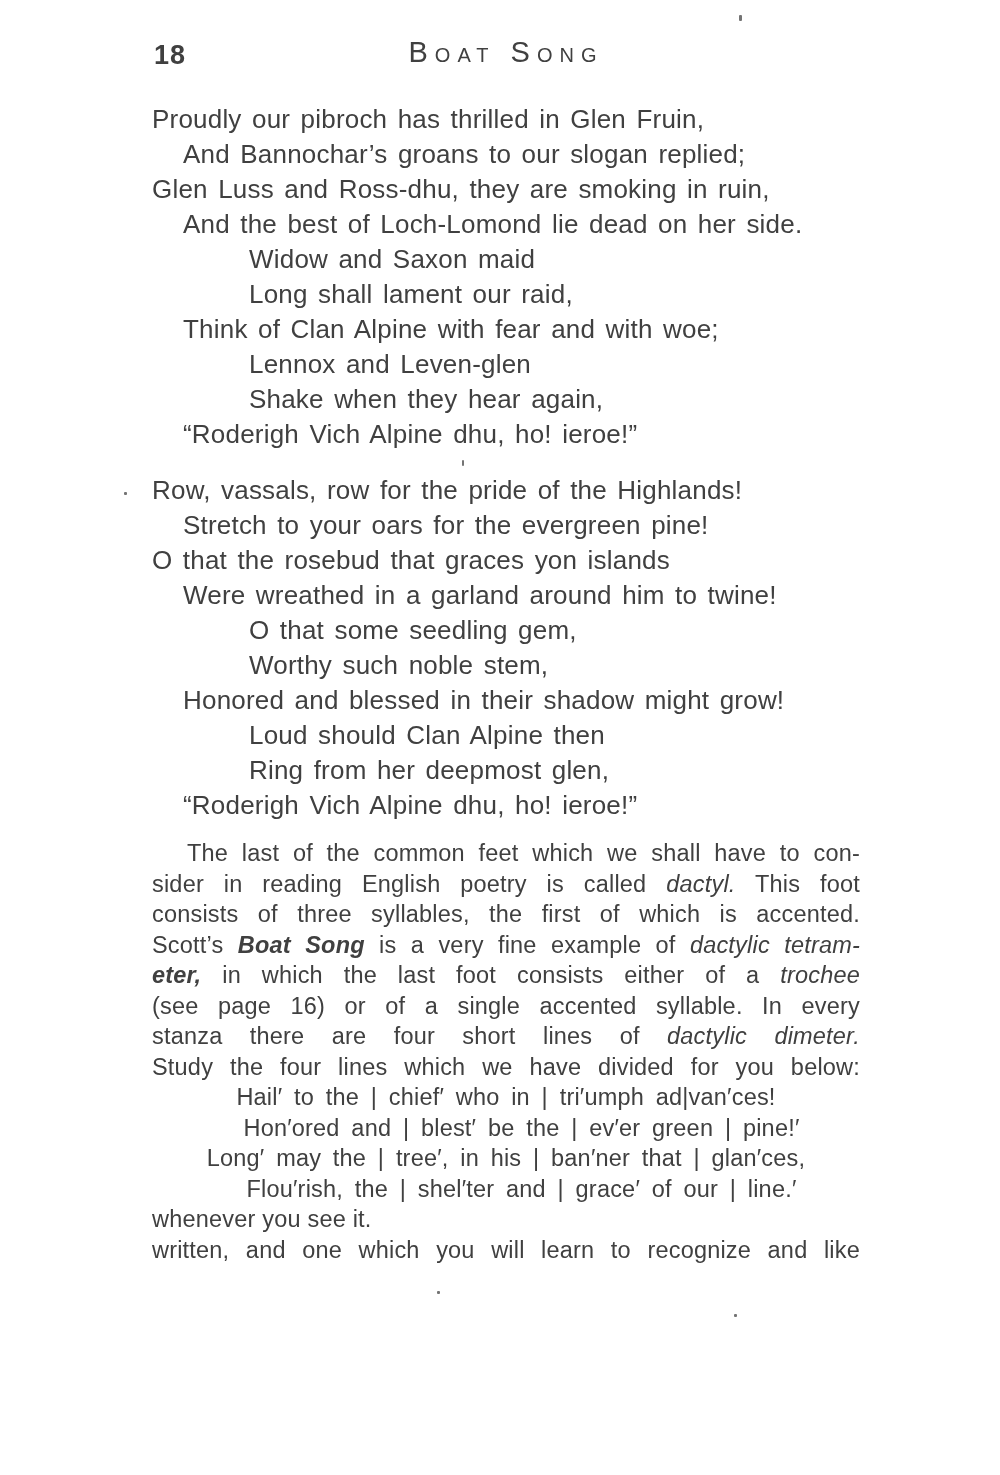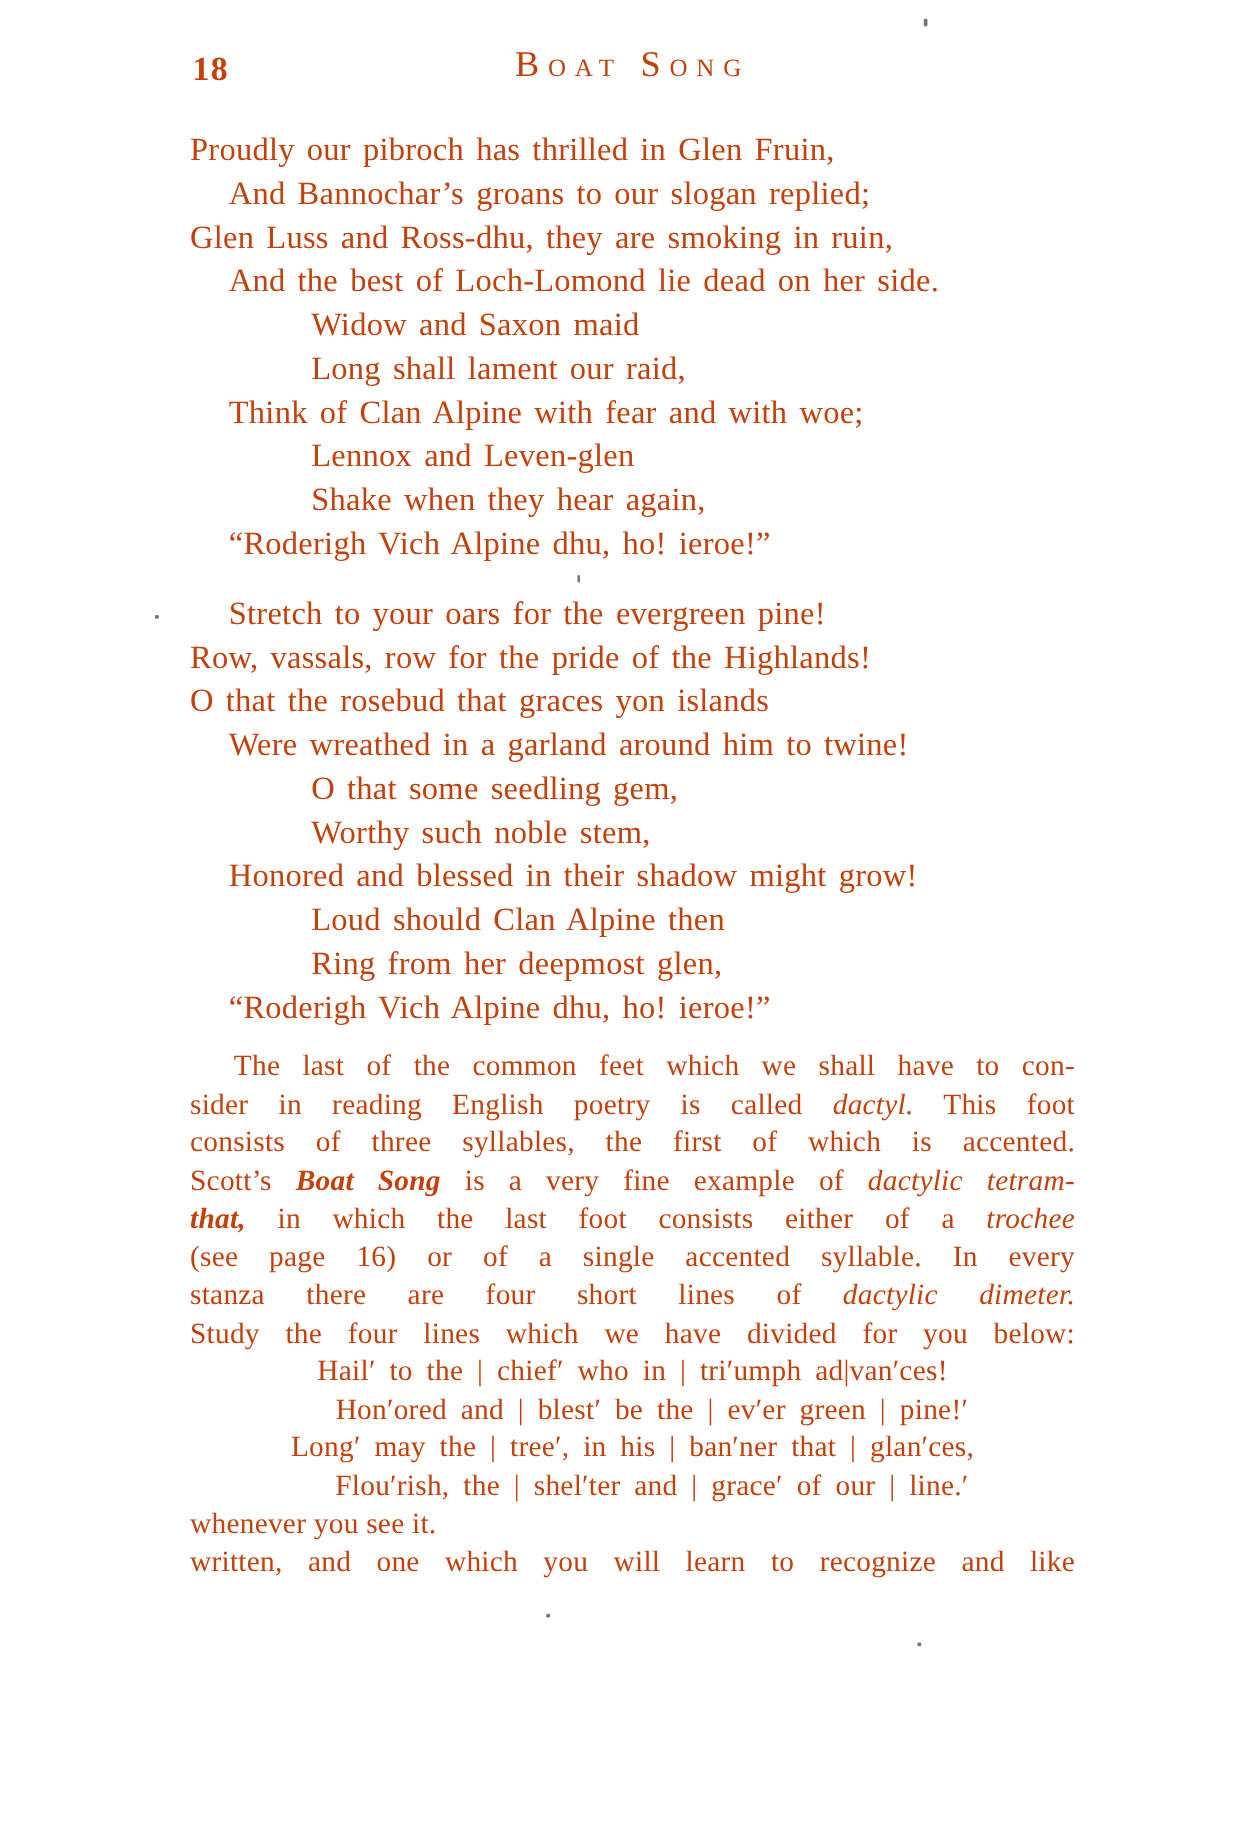--- a/index.html
+++ b/index.html
@@ -1,21 +1,21 @@
 <!DOCTYPE html>
 <html><head>
 <meta charset="utf-8">
 <style>
   html,body{margin:0;padding:0;background:#ffffff;}
   .page{
     position:relative;
     width:1000px;height:1382px;
     background:#ffffff;
-    color:#c2410c;
-    font-family:Liberation Serif, serif;
+    color:#404040;
+    font-family:Liberation Sans, sans-serif;
     overflow:hidden;
   }
   .content{padding:34px 140px 0 152px;}
 
   
   .header-row{position:relative;height:44px;}
   .page-num{position:absolute;left:2px;top:6px;font-size:27px;font-weight:bold;letter-spacing:1px;}
   .title{text-align:center;font-variant:small-caps;font-size:29px;letter-spacing:7px;padding-top:2px;}
 
   
@@ -61,38 +61,38 @@
       <div class="pline ind1">And the best of Loch-Lomond lie dead on her side.</div>
       <div class="pline ind2">Widow and Saxon maid</div>
       <div class="pline ind2">Long shall lament our raid,</div>
       <div class="pline ind1">Think of Clan Alpine with fear and with woe;</div>
       <div class="pline ind2">Lennox and Leven-glen</div>
       <div class="pline ind2">Shake when they hear again,</div>
       <div class="pline ind1">“Roderigh Vich Alpine dhu, ho! ieroe!”</div>
     </div>
 
     <div class="poem stanza2">
+      <div class="pline ind0">Row, vassals, row for the pride of the Highlands!</div>
       <div class="pline ind1">Stretch to your oars for the evergreen pine!</div>
-      <div class="pline ind0">Row, vassals, row for the pride of the Highlands!</div>
       <div class="pline ind0">O that the rosebud that graces yon islands</div>
       <div class="pline ind1">Were wreathed in a garland around him to twine!</div>
       <div class="pline ind2">O that some seedling gem,</div>
       <div class="pline ind2">Worthy such noble stem,</div>
       <div class="pline ind1">Honored and blessed in their shadow might grow!</div>
       <div class="pline ind2">Loud should Clan Alpine then</div>
       <div class="pline ind2">Ring from her deepmost glen,</div>
       <div class="pline ind1">“Roderigh Vich Alpine dhu, ho! ieroe!”</div>
     </div>
 
     <div class="prose">
       <div class="prose-line just first">The last of the common feet which we shall have to con-</div>
       <div class="prose-line just"><span>sider in reading English poetry is called </span><i>dactyl.</i><span> This foot</span></div>
       <div class="prose-line just">consists of three syllables, the first of which is accented.</div>
       <div class="prose-line just"><span>Scott’s </span><i class="bi">Boat Song</i><span> is a very fine example of </span><i>dactylic tetram-</i></div>
-      <div class="prose-line just"><i class="bi">that,</i><span> in which the last foot consists either of a </span><i>trochee</i></div>
+      <div class="prose-line just"><i class="bi">eter,</i><span> in which the last foot consists either of a </span><i>trochee</i></div>
       <div class="prose-line just">(see page 16) or of a single accented syllable. In every</div>
       <div class="prose-line just"><span>stanza there are four short lines of </span><i>dactylic dimeter.</i></div>
       <div class="prose-line just">Study the four lines which we have divided for you below:</div>
     </div>
 
     <div class="meter">
       <div class="mline ind0">Hail′ to the | chief′ who in | tri′umph ad|van′ces!</div>
       <div class="mline ind1">Hon′ored and | blest′ be the | ev′er green | pine!′</div>
       <div class="mline ind0">Long′ may the | tree′, in his | ban′ner that | glan′ces,</div>
       <div class="mline ind1">Flou′rish, the | shel′ter and | grace′ of our | line.′</div>

